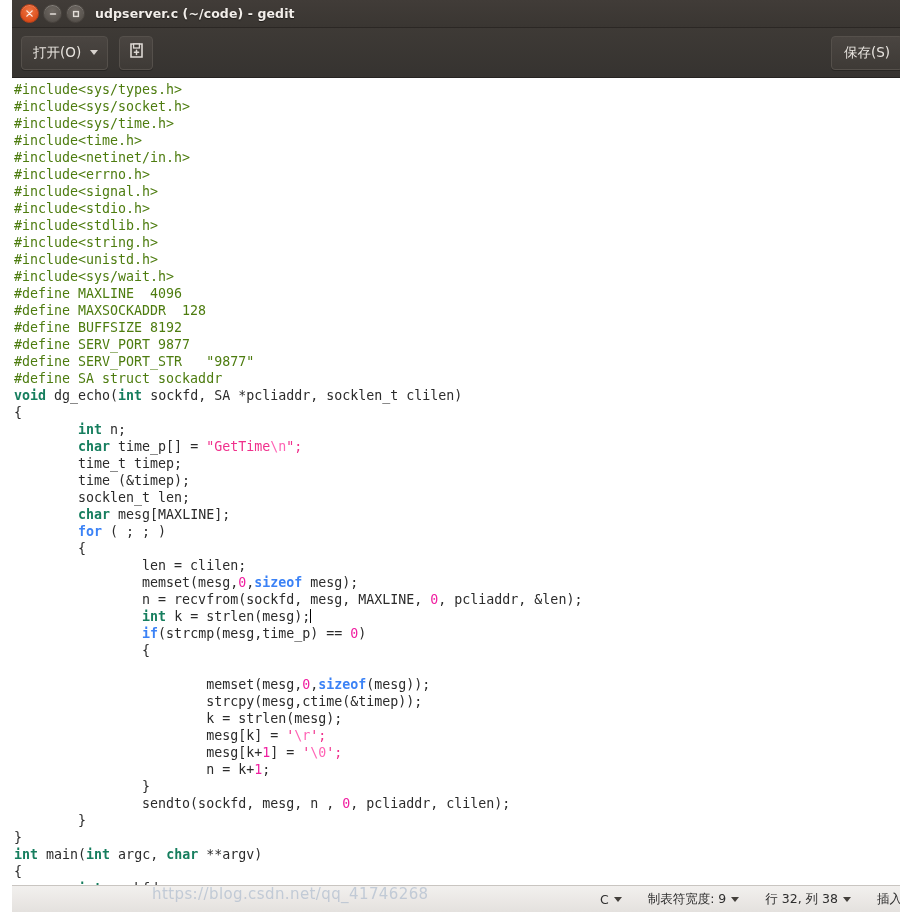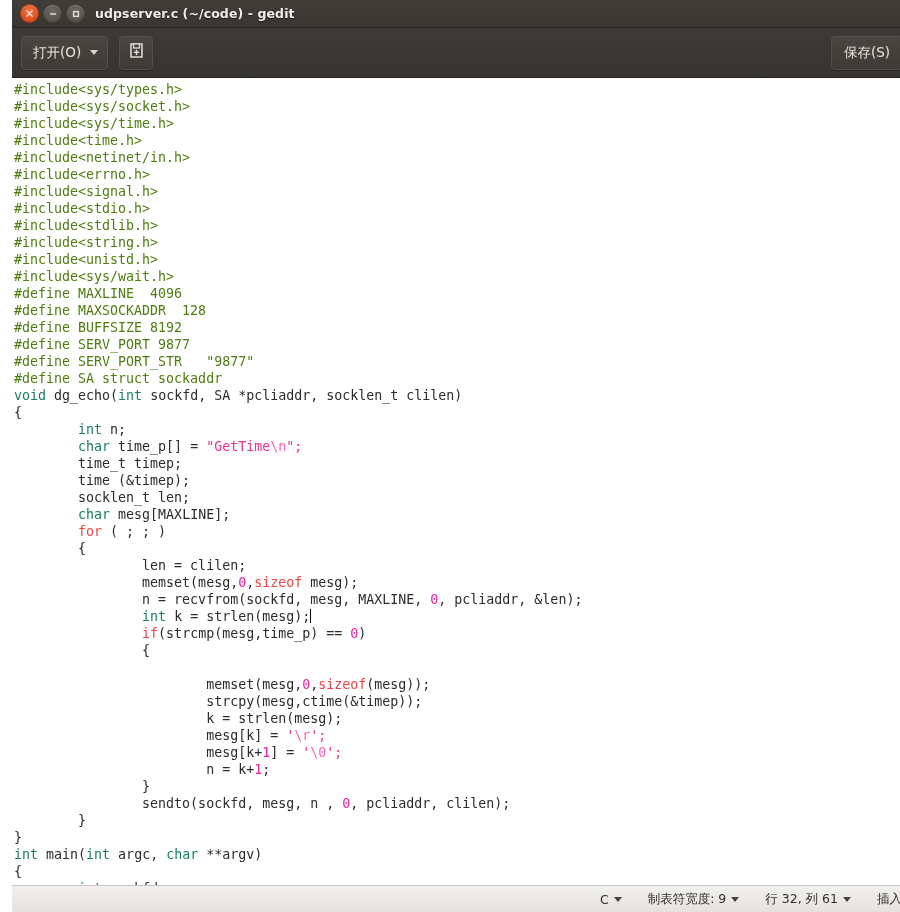--- a/index.html
+++ b/index.html
@@ -130,22 +130,22 @@
     line-height: 17px;
     color: #2b2b2b;
     padding: 3px 0 0 2px;
     white-space: pre;
     -webkit-font-smoothing: antialiased;
   }
   .code .ln { display: block; height: 17px; }
 
   
   .pp   { color: #4d7c0f; }                       
-  .kw   { color: #167e5e; font-weight: normal; }    
-  .kw2  { color: #ef4444; font-weight: normal; }    
+  .kw   { color: #167e5e; font-weight: bold; }    
+  .kw2  { color: #3b82f6; font-weight: bold; }    
   .str  { color: #f0308c; }                       
   .esc  { color: #ff63b5; }                       
   .num  { color: #f01ea0; }                       
 
   .caret-bar {
     display: inline-block;
     width: 1px;
     height: 14px;
     background: #000;
     vertical-align: -2px;
@@ -257,29 +257,30 @@
   </div>
 
   <div class="editor-wrap">
     <div class="code" id="code-area"><span class="ln"><span class="pp">#include&lt;sys/types.h&gt;</span></span><span class="ln"><span class="pp">#include&lt;sys/socket.h&gt;</span></span><span class="ln"><span class="pp">#include&lt;sys/time.h&gt;</span></span><span class="ln"><span class="pp">#include&lt;time.h&gt;</span></span><span class="ln"><span class="pp">#include&lt;netinet/in.h&gt;</span></span><span class="ln"><span class="pp">#include&lt;errno.h&gt;</span></span><span class="ln"><span class="pp">#include&lt;signal.h&gt;</span></span><span class="ln"><span class="pp">#include&lt;stdio.h&gt;</span></span><span class="ln"><span class="pp">#include&lt;stdlib.h&gt;</span></span><span class="ln"><span class="pp">#include&lt;string.h&gt;</span></span><span class="ln"><span class="pp">#include&lt;unistd.h&gt;</span></span><span class="ln"><span class="pp">#include&lt;sys/wait.h&gt;</span></span><span class="ln"><span class="pp">#define MAXLINE  4096</span></span><span class="ln"><span class="pp">#define MAXSOCKADDR  128</span></span><span class="ln"><span class="pp">#define BUFFSIZE 8192</span></span><span class="ln"><span class="pp">#define SERV_PORT 9877</span></span><span class="ln"><span class="pp">#define SERV_PORT_STR   "9877"</span></span><span class="ln"><span class="pp">#define SA struct sockaddr</span></span><span class="ln"><span class="kw">void</span><span> dg_echo(</span><span class="kw">int</span><span> sockfd, SA *pcliaddr, socklen_t clilen)</span></span><span class="ln"><span>{</span></span><span class="ln"><span>        </span><span class="kw">int</span><span> n;</span></span><span class="ln"><span>        </span><span class="kw">char</span><span> time_p[] = </span><span class="str">"GetTime</span><span class="esc">\n</span><span class="str">";</span></span><span class="ln"><span>        time_t timep;</span></span><span class="ln"><span>        time (&amp;timep);</span></span><span class="ln"><span>        socklen_t len;</span></span><span class="ln"><span>        </span><span class="kw">char</span><span> mesg[MAXLINE];</span></span><span class="ln"><span>        </span><span class="kw2">for</span><span> ( ; ; )</span></span><span class="ln"><span>        {</span></span><span class="ln"><span>                len = clilen;</span></span><span class="ln"><span>                memset(mesg,</span><span class="num">0</span><span>,</span><span class="kw2">sizeof</span><span> mesg);</span></span><span class="ln"><span>                n = recvfrom(sockfd, mesg, MAXLINE, </span><span class="num">0</span><span>, pcliaddr, &amp;len);</span></span><span class="ln"><span>                </span><span class="kw">int</span><span> k = strlen(mesg);</span><span class="caret-bar"></span></span><span class="ln"><span>                </span><span class="kw2">if</span><span>(strcmp(mesg,time_p) == </span><span class="num">0</span><span>)</span></span><span class="ln"><span>                {</span></span><span class="ln"><span></span></span><span class="ln"><span>                        memset(mesg,</span><span class="num">0</span><span>,</span><span class="kw2">sizeof</span><span>(mesg));</span></span><span class="ln"><span>                        strcpy(mesg,ctime(&amp;timep));</span></span><span class="ln"><span>                        k = strlen(mesg);</span></span><span class="ln"><span>                        mesg[k] = </span><span class="str">'</span><span class="esc">\r</span><span class="str">';</span></span><span class="ln"><span>                        mesg[k+</span><span class="num">1</span><span>] = </span><span class="str">'</span><span class="esc">\0</span><span class="str">';</span></span><span class="ln"><span>                        n = k+</span><span class="num">1</span><span>;</span></span><span class="ln"><span>                }</span></span><span class="ln"><span>                sendto(sockfd, mesg, n , </span><span class="num">0</span><span>, pcliaddr, clilen);</span></span><span class="ln"><span>        }</span></span><span class="ln"><span>}</span></span><span class="ln"><span class="kw">int</span><span> main(</span><span class="kw">int</span><span> argc, </span><span class="kw">char</span><span> **argv)</span></span><span class="ln"><span>{</span></span><span class="ln"><span>        </span><span class="kw">int</span><span> sockfd;</span></span></div>
     <div class="vscroll">
       <div class="vthumb" id="vthumb" style="background: rgb(239, 139, 98);"></div>
     </div>
   </div>
 
   <div class="statusbar">
+    <div class="watermark">https://blog.csdn.net/qq_41746268</div>
     <div class="sb-item">
       <span>C</span>
       <span class="sb-caret"></span>
     </div>
     <div class="sb-item">
       <span>制表符宽度: 9</span>
       <span class="sb-caret"></span>
     </div>
     <div class="sb-item">
-      <span>行 32, 列 61</span>
+      <span>行 32, 列 38</span>
       <span class="sb-caret"></span>
     </div>
     <div class="sb-item">
       <span>插入</span>
     </div>
   </div>
 </div>
 
 </body></html>

